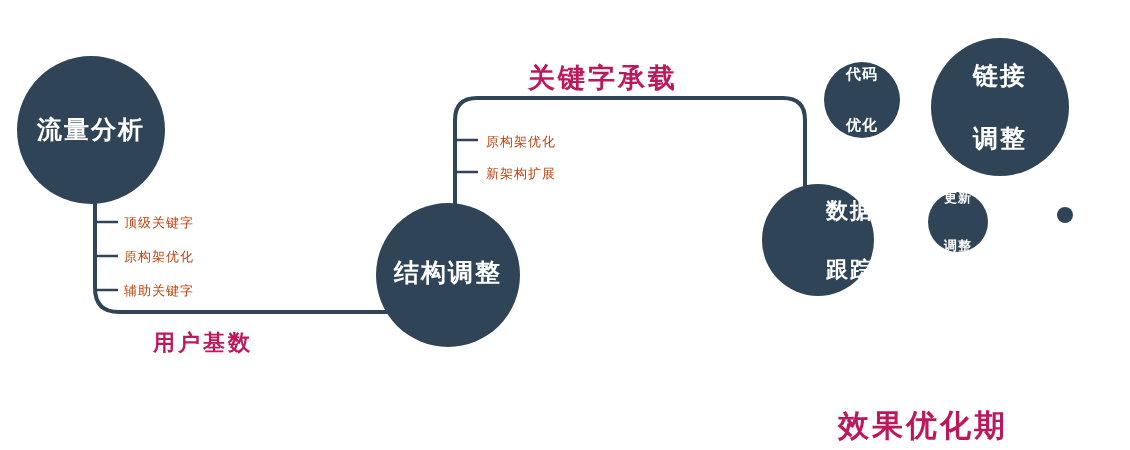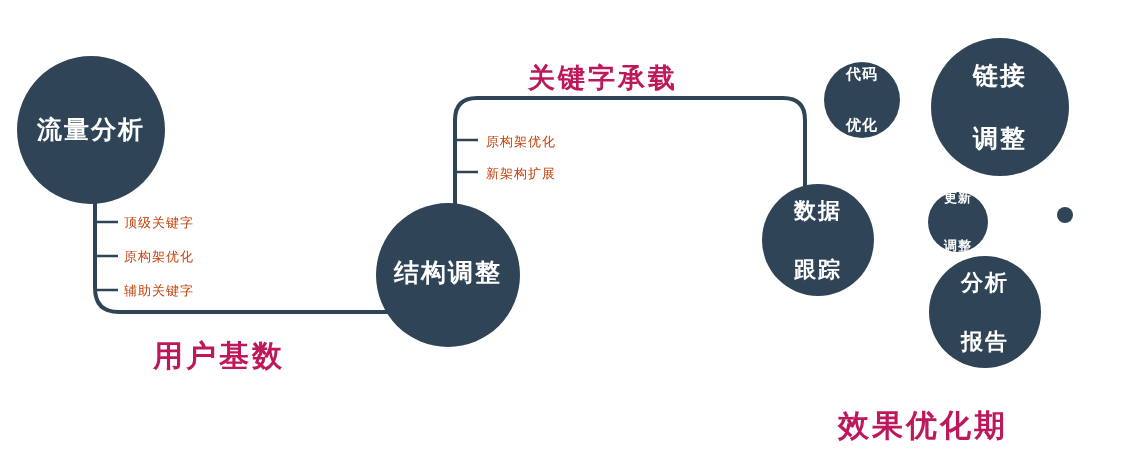--- a/index.html
+++ b/index.html
@@ -36,35 +36,35 @@
     letter-spacing: 2px;
     gap: 32px;
   }
   .node-large   { font-size: 25px; font-weight: 600; }
   .node-medium  { font-size: 22px; font-weight: 600; }
   .node-small   { font-size: 15px; font-weight: 600; letter-spacing: 1px; }
   .node-tiny    { font-size: 13px; font-weight: 700; letter-spacing: 1px; }
 
   .node-traffic   { left: 17px;  top: 56px;  width: 148px; height: 148px; }
   .node-structure { left: 376px; top: 203px; width: 144px; height: 144px; font-family: Liberation Mono, monospace; }
-  .node-tracking  { left: 762px; top: 184px; width: 112px; height: 112px; }
+  .node-tracking  { left: 762px; top: 184px; width: 112px; height: 112px; align-items: flex-end; }
   .node-code      { left: 824px; top: 62px;  width: 76px;  height: 76px;  }
   .node-link      { left: 931px; top: 38px;  width: 138px; height: 138px; }
   .node-update    { left: 928px; top: 192px; width: 60px;  height: 60px;  }
   .node-report    { left: 929px; top: 256px; width: 112px; height: 112px; }
   .node-dot       { left: 1057px; top: 207px; width: 16px; height: 16px;  }
 
   .edge-label {
     position: absolute;
     color: #be185d;
     font-weight: 700;
     letter-spacing: 3px;
     white-space: nowrap;
   }
-  .label-user-base   { left: 153px; top: 336px; font-size: 30px; }
+  .label-user-base   { left: 153px; top: 328px; font-size: 22px; }
   .label-keyword     { left: 528px; top: 60px;  font-size: 27px; }
   .label-footer      { left: 838px; top: 405px; font-size: 31px; font-weight: 600; }
 
   .tick-label {
     position: absolute;
     color: #c2410c;
     font-size: 13px;
     white-space: nowrap;
     letter-spacing: 1px;
   }
@@ -116,24 +116,20 @@
     <span>调整</span>
   </div>
 
   <div class="node node-update node-tiny">
     <span>更新</span>
     <span>调整</span>
   </div>
 
   <div class="node node-dot"></div>
 
-  <div class="node node-report node-medium">
-    <span>分析</span>
-    <span>报告</span>
-  </div>
 
   <div class="edge-label label-user-base">用户基数</div>
 
   <div class="edge-label label-keyword">关键字承载</div>
 
   <div class="edge-label label-footer">效果优化期</div>
 
   <div class="tick-label tick-1">顶级关键字</div>
   <div class="tick-label tick-2">原构架优化</div>
   <div class="tick-label tick-3">辅助关键字</div>

